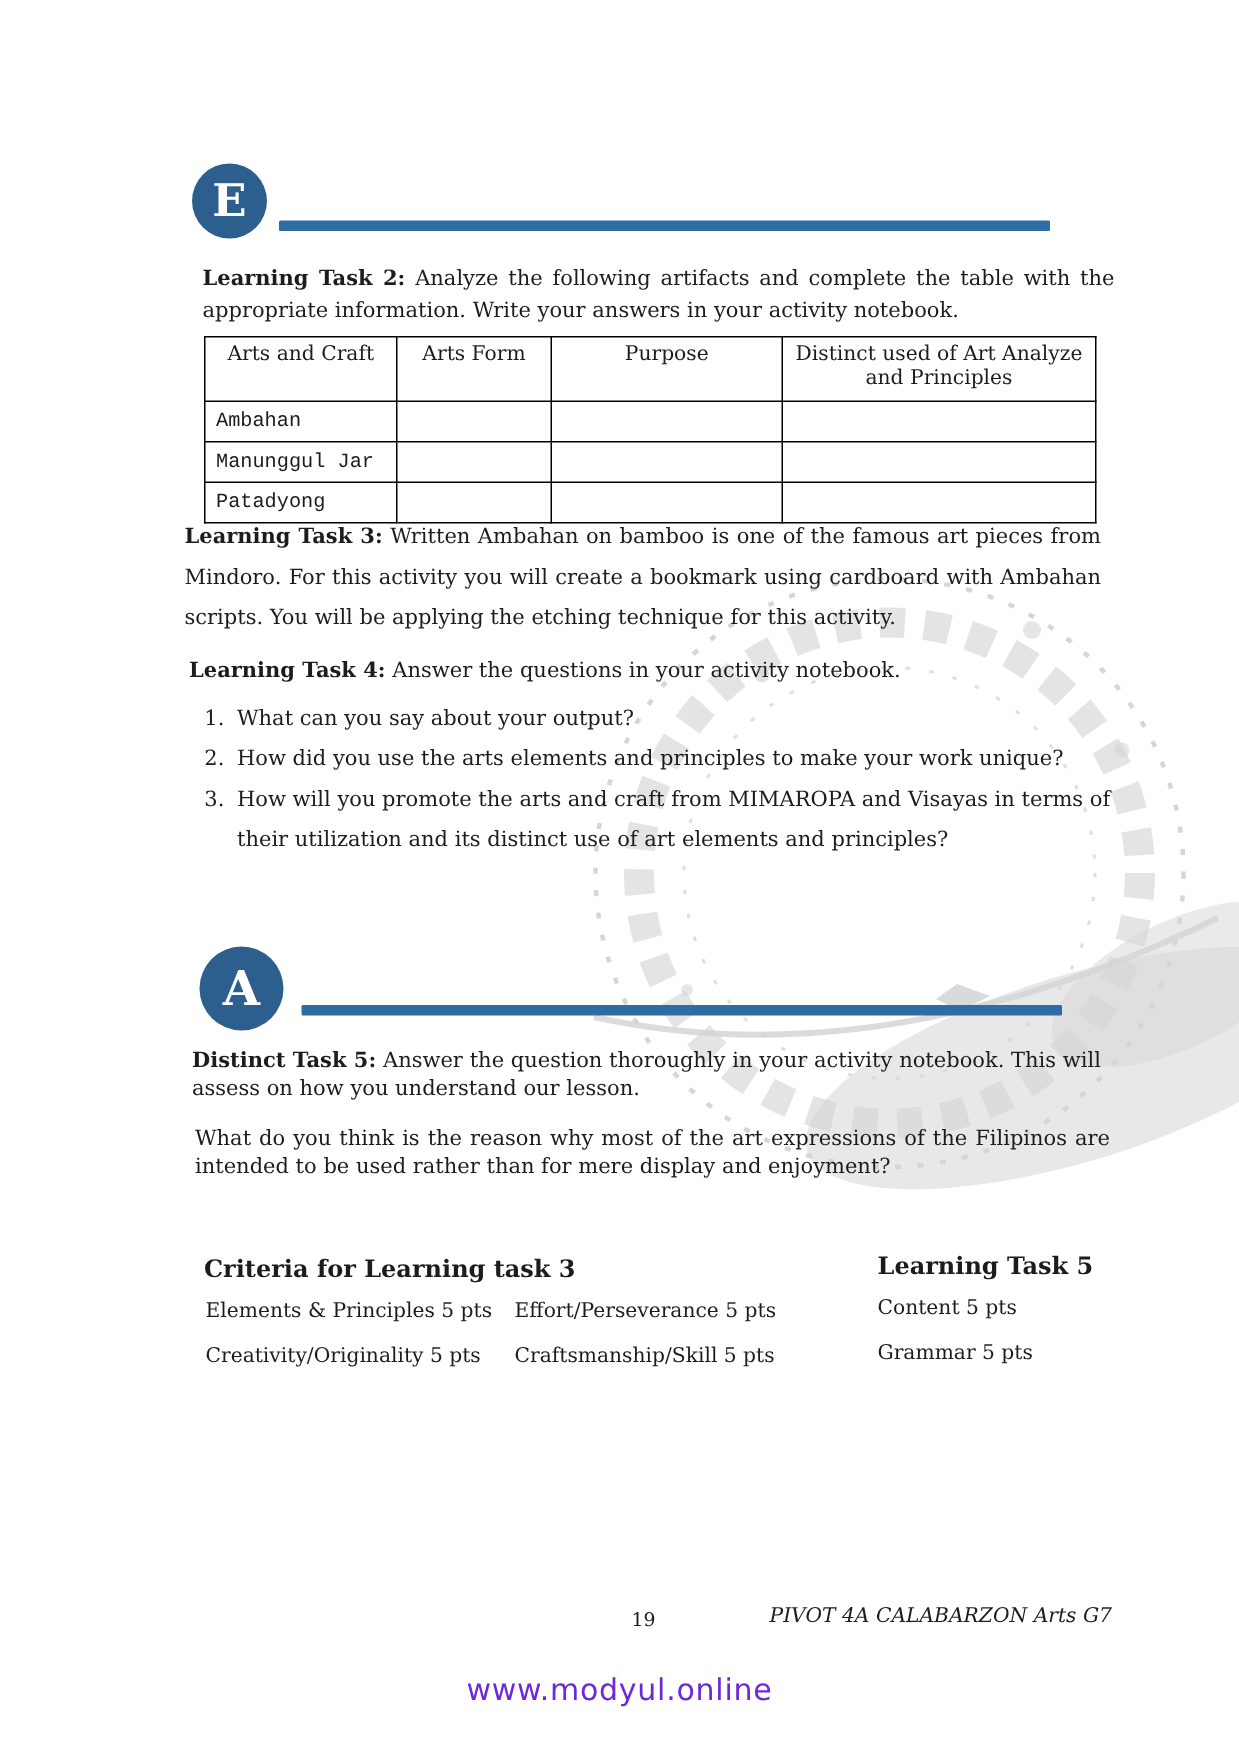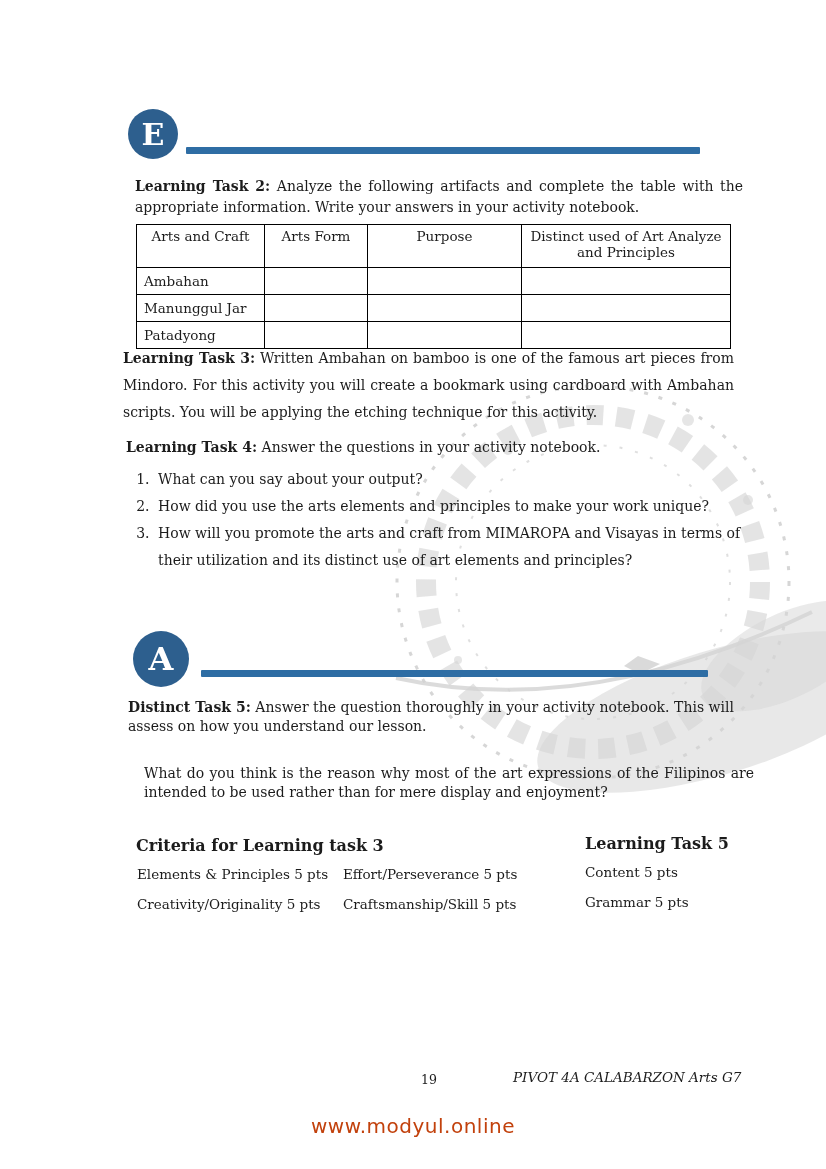--- a/index.html
+++ b/index.html
@@ -18,34 +18,34 @@
   .para{position:absolute;z-index:1;font-size:14px;}
   .jst{text-align:justify;}
   b.lbl{font-weight:bold;}
   
   #artifact-table{
     position:absolute;z-index:1;left:136px;top:224px;width:594px;
     border-collapse:collapse;table-layout:fixed;font-size:13.5px;
   }
   #artifact-table,#artifact-table th,#artifact-table td{border:1.6px solid #000;}
   #artifact-table th{font-weight:normal;text-align:center;vertical-align:top;padding:3px 4px 0 4px;height:39px;}
-  #artifact-table td{height:24px;padding:1px 4px 1px 7px;text-align:left;vertical-align:middle;}
+  #artifact-table td{height:24px;padding:1px 4px 1px 7px;text-align:left;vertical-align:middle;font-family:Liberation Mono, monospace;}
   
   #task4-list{position:absolute;z-index:1;left:127px;top:466px;width:600px;margin:0;
     padding-left:27px;font-size:14px;line-height:27px;}
   #task4-list li{margin:0;padding-left:4px;}
   
   .rub{position:absolute;z-index:1;font-size:13.5px;white-space:nowrap;}
   .rub-title{font-weight:bold;font-size:16px;}
   
   #page-number{position:absolute;z-index:1;left:421px;top:1072px;font-size:12.5px;}
   #footer-course{position:absolute;z-index:1;left:513px;top:1069px;font-size:13.5px;font-style:italic;}
   #site-watermark{
     position:absolute;z-index:1;left:0;right:0;top:1114px;text-align:center;
-    font-family:"DejaVu Sans", sans-serif;font-size:20px;color:#c2410c;letter-spacing:0.5px;
+    font-family:"DejaVu Sans", sans-serif;font-size:20px;color:#6d28d9;letter-spacing:0.5px;
   }
   #stamp-watermark{position:absolute;left:388px;top:360px;z-index:0;}
 </style>
 </head>
 <body>
 
 <svg id="stamp-watermark" width="438" height="470" viewBox="0 0 438 470">
   <g fill="none" stroke="#d2d2d2">
     <circle cx="205" cy="222" r="196" stroke-width="3" stroke-dasharray="4 11" opacity="0.9"></circle>
     <circle cx="205" cy="222" r="167" stroke-width="20" stroke-dasharray="17 13" opacity="0.6"></circle>
@@ -129,21 +129,21 @@
 <div class="badge" style="left:133px;top:631px;width:56px;height:56px;font-size:32px;">
   <span>A</span>
 </div>
 <div class="rule" style="left:201px;top:670px;width:507px;"></div>
 
 <p class="para jst" style="left:128px;top:698px;width:606px;line-height:19px;margin:0;">
   <b class="lbl">Distinct Task 5:</b>
   <span>Answer the question thoroughly in your activity notebook. This will assess on how you understand our lesson.</span>
 </p>
 
-<p class="para jst" style="left:128px;top:748px;width:610px;line-height:19px;margin:16px;">What do you think is the reason why most of the art expressions of the Filipinos are intended to be used rather than for mere display and enjoyment?</p>
+<p class="para jst" style="left:128px;top:748px;width:610px;line-height:19px;margin:2px;">What do you think is the reason why most of the art expressions of the Filipinos are intended to be used rather than for mere display and enjoyment?</p>
 
 <div class="rub rub-title" style="left:136px;top:836px;">Criteria for Learning task  3</div>
 <div class="rub rub-title" style="left:585px;top:834px;">Learning Task 5</div>
 
 <div class="rub" style="left:137px;top:866px;">Elements &amp; Principles 5 pts</div>
 <div class="rub" style="left:343px;top:866px;">Effort/Perseverance  5 pts</div>
 <div class="rub" style="left:585px;top:864px;">Content  5 pts</div>
 
 <div class="rub" style="left:137px;top:896px;">Creativity/Originality 5 pts</div>
 <div class="rub" style="left:343px;top:896px;">Craftsmanship/Skill 5 pts</div>

